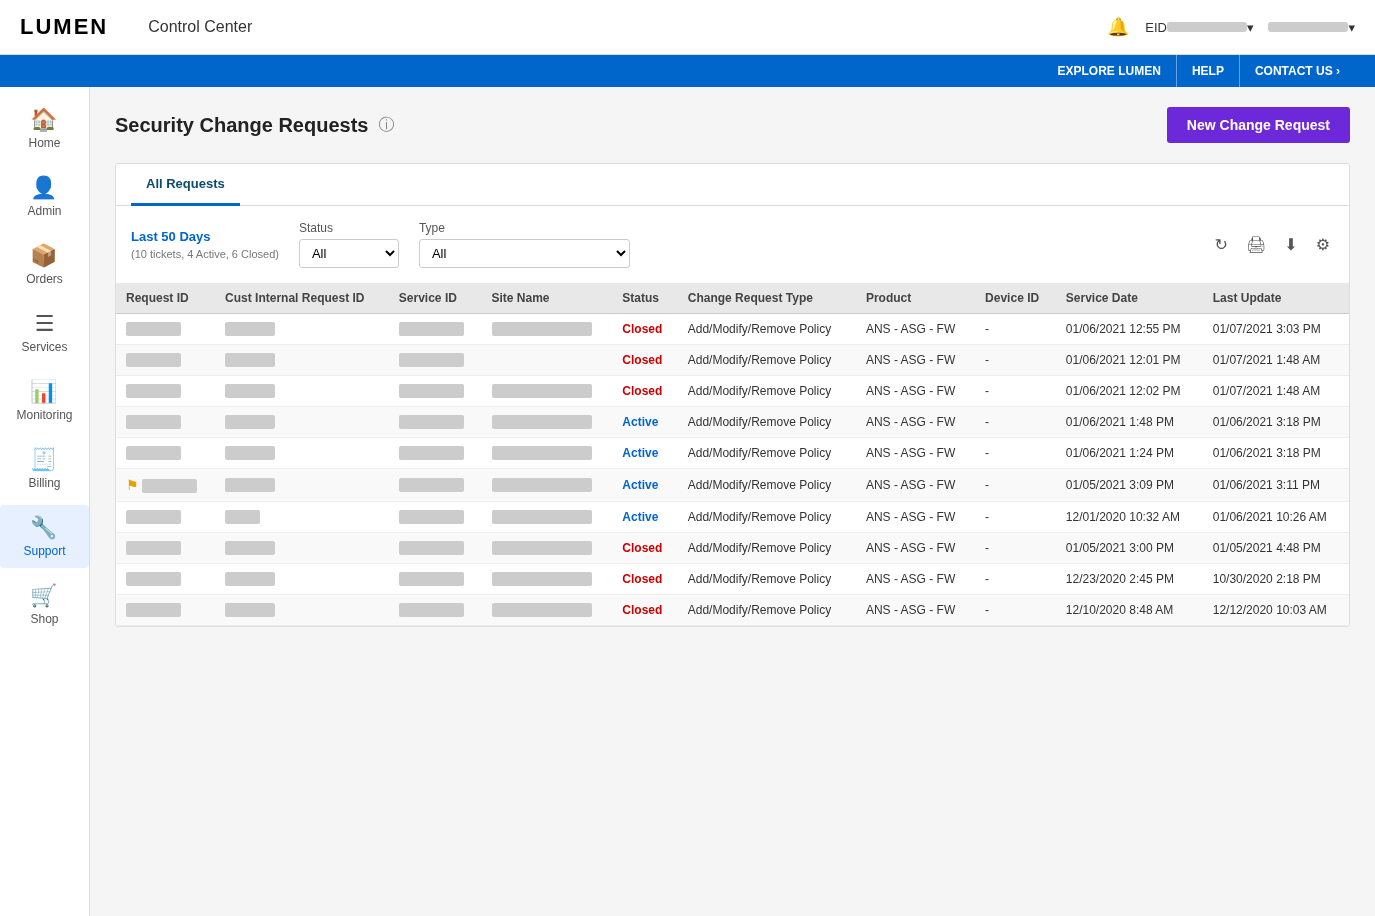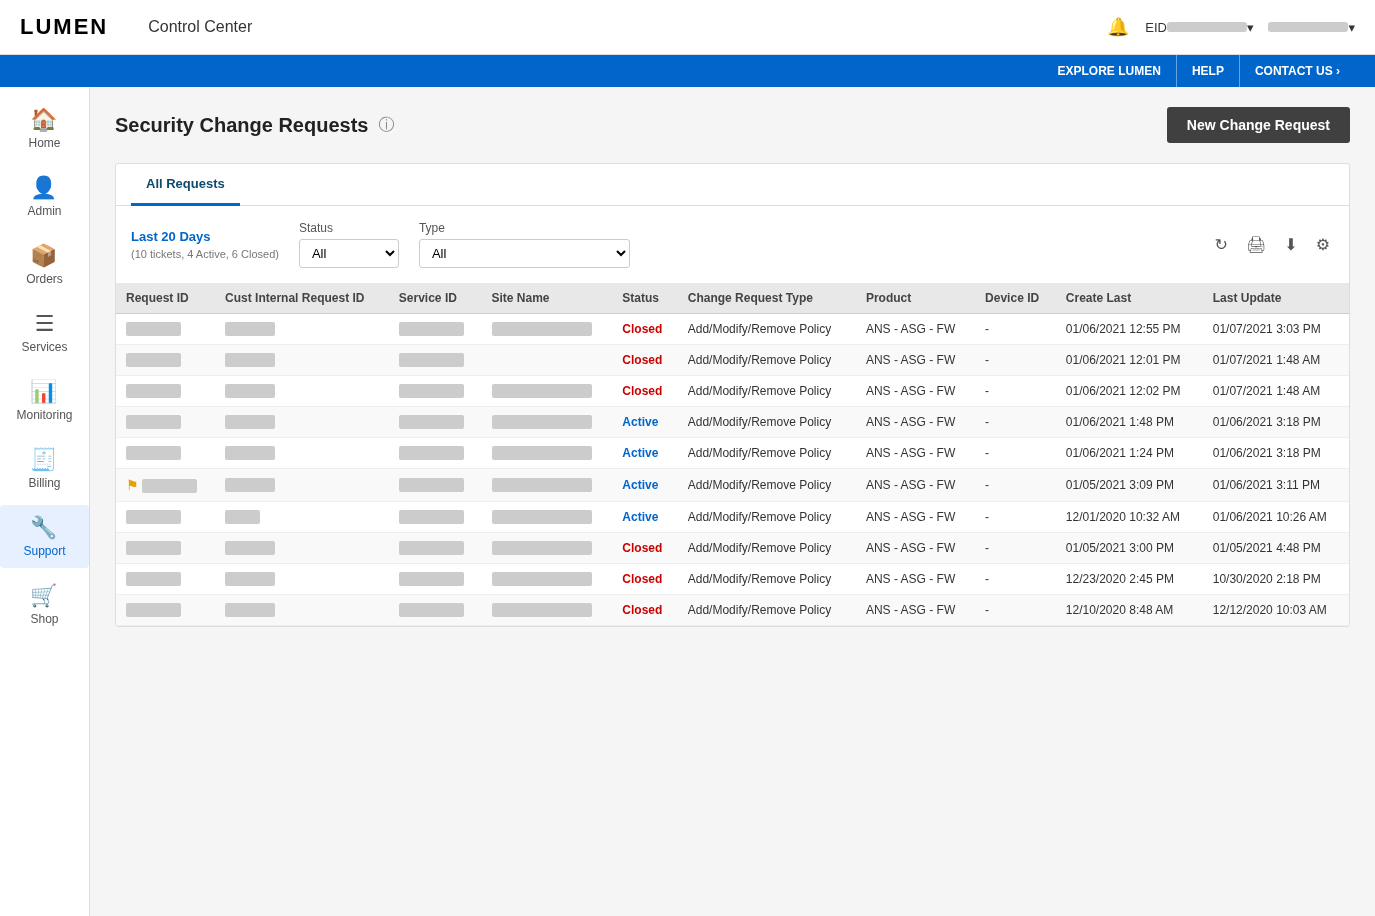--- a/index.html
+++ b/index.html
@@ -123,21 +123,21 @@
       color: #222;
       margin-right: 10px;
     }
     .help-icon {
       font-size: 16px;
       color: #888;
       cursor: pointer;
     }
     .new-request-btn {
       margin-left: auto;
-      background: #404040;
+      background: #6d28d9;
       color: #fff;
       border: none;
       padding: 10px 20px;
       font-size: 14px;
       font-weight: bold;
       cursor: pointer;
       border-radius: 3px;
     }
 
     
@@ -340,21 +340,21 @@
     </div>
 
     <div class="tabs-container">
 
       <div class="tabs-bar">
         <div class="tab-item active">All Requests</div>
       </div>
 
       <div class="filters-row">
         <div class="filter-group">
-          <a class="filter-link">Last 20 Days</a>
+          <a class="filter-link">Last 50 Days</a>
           <span class="filter-subtext">(10 tickets, 4 Active, 6 Closed)</span>
         </div>
 
         <div class="filter-group">
           <span class="filter-label">Status</span>
           <select class="filter-select">
             <option>All</option>
             <option>Active</option>
             <option>Closed</option>
           </select>
@@ -382,21 +382,21 @@
         <thead>
           <tr>
             <th>Request ID</th>
             <th>Cust Internal Request ID</th>
             <th>Service ID</th>
             <th>Site Name</th>
             <th>Status</th>
             <th>Change Request Type</th>
             <th>Product</th>
             <th>Device ID</th>
-            <th>Create Last</th>
+            <th>Service Date</th>
             <th>Last Update</th>
           </tr>
         </thead>
         <tbody id="table-body">
         <tr>
       <td>
         
         <span class="row-link blurred-text" style="width:55px;">&nbsp;&nbsp;&nbsp;&nbsp;&nbsp;&nbsp;&nbsp;&nbsp;</span>
       </td>
       <td>

